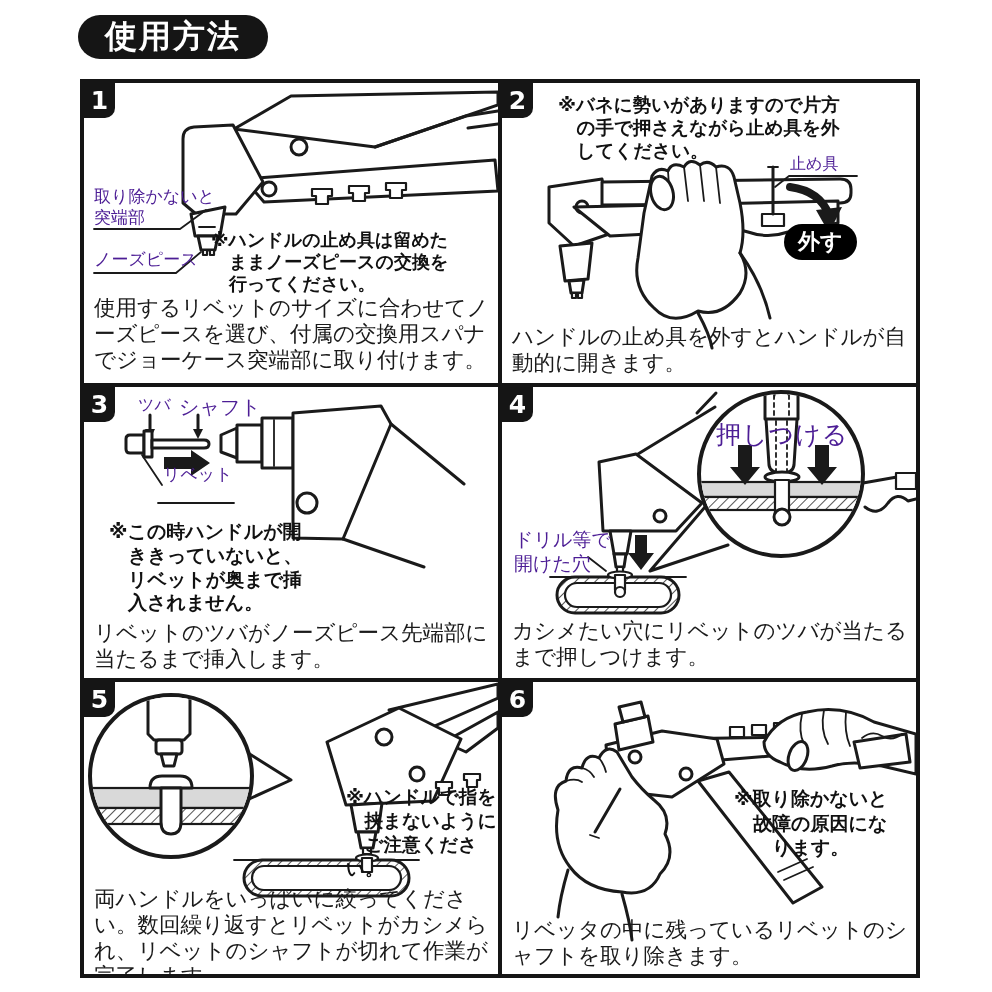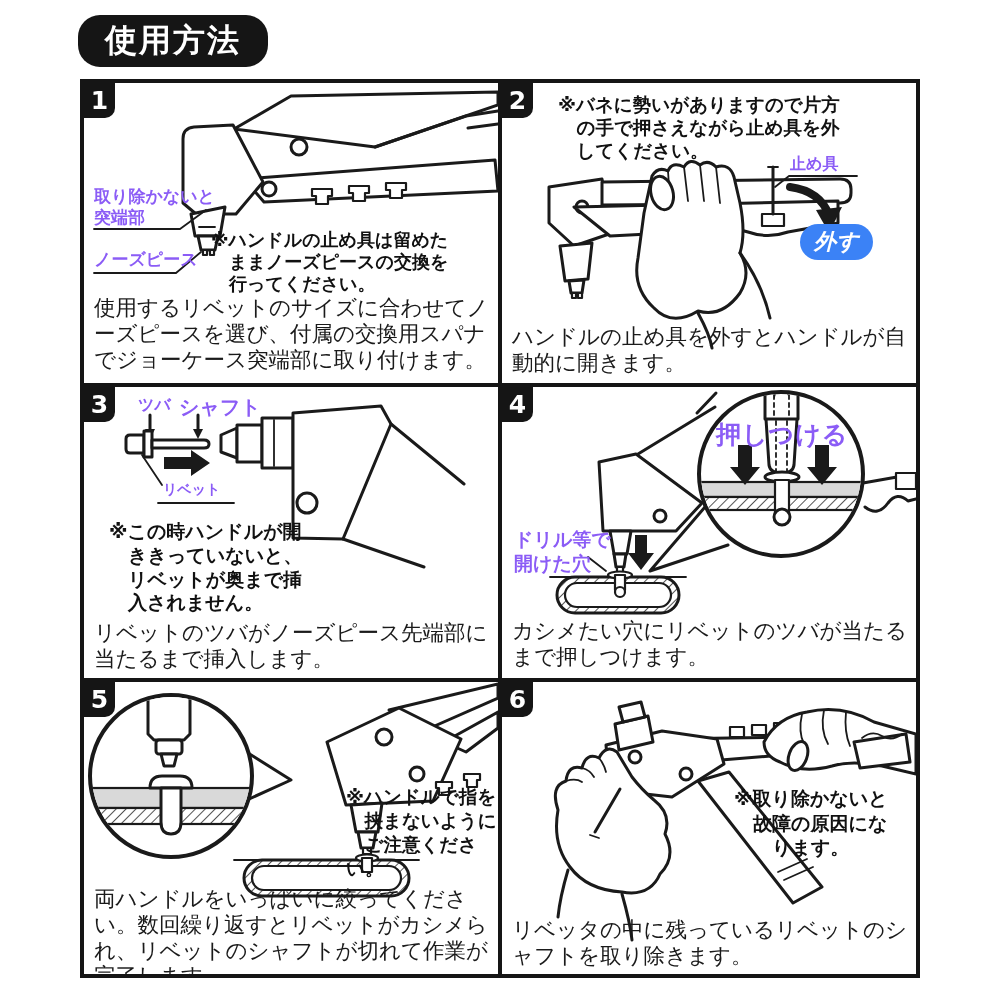--- a/index.html
+++ b/index.html
@@ -2,21 +2,21 @@
 <html><head>
 <meta charset="utf-8">
 <style>
   html,body{margin:0;padding:0;}
   body{
     width:992px;height:992px;position:relative;background:#fff;
     font-family:"DejaVu Sans","Liberation Sans",sans-serif;color:#1a1a1a;
     overflow:hidden;
   }
   .title-badge{
-    position:absolute;left:78px;top:15px;width:190px;height:52px;
+    position:absolute;left:78px;top:15px;width:190px;height:44px;
     background:#151515;border-radius:22px;display:flex;align-items:center;
     justify-content:center;color:#fff;font-weight:bold;font-size:32px;letter-spacing:2px;
   }
   .grid{
     position:absolute;left:80px;top:79px;width:840px;height:899px;
     box-sizing:border-box;background:#151515;padding:4px;
     display:grid;grid-template-columns:1fr 1fr;grid-template-rows:300px 291px 1fr;gap:4px;
   }
   .cell{position:relative;background:#fff;overflow:hidden;}
   .num-badge{
@@ -26,41 +26,41 @@
   }
   .ill{position:absolute;left:0;top:0;z-index:1;}
   .caption{
     position:absolute;left:10px;right:8px;font-size:21.5px;line-height:1.2;
     color:#1a1a1a;z-index:5;
   }
   .note{
     position:absolute;font-weight:bold;white-space:pre-line;color:#111;z-index:5;
   }
   .dlabel{
-    position:absolute;font-weight:bold;color:#8b5cf6;z-index:5;white-space:pre-line;line-height:1.25;
+    position:absolute;font-weight:normal;color:#4c1d95;z-index:5;white-space:pre-line;line-height:1.25;
   }
   .remove-badge{
-    position:absolute;left:298px;top:141px;background:#3b82f6;color:#fff;
-    font-size:22px;font-weight:bold;padding:3px 14px;border-radius:19px;z-index:5;font-style:italic;
+    position:absolute;left:282px;top:141px;background:#000000;color:#fff;
+    font-size:22px;font-weight:bold;padding:3px 14px;border-radius:19px;z-index:5;
   }
   
   .c1 .caption{top:212px;}  .c2 .caption{top:241px;}
   .c3 .caption{top:233px;}  .c4 .caption{top:231px;}
   .c5 .caption{top:204px;}  .c6 .caption{top:235px;}
   .c1 .note{left:127px;top:146px;font-size:18px;line-height:1.22;}
   .c2 .note{left:56px;top:10px;font-size:18.5px;line-height:1.25;}
   .c3 .note{left:25px;top:133px;font-size:19px;line-height:1.25;}
   .c5 .note{left:262px;top:103px;font-size:18.5px;line-height:1.3;}
   .c6 .note{left:232px;top:104px;font-size:19px;line-height:1.3;}
   .lbl-jaw{left:10px;top:103px;font-size:17px;}
   .lbl-nose{left:10px;top:166px;font-size:17px;}
   .lbl-stop{left:288px;top:71px;font-size:16px;}
   .lbl-tsuba{left:54px;top:8px;font-size:16px;}
   .lbl-shaft{left:95px;top:8px;font-size:20px;}
-  .lbl-rivet{left:79px;top:94px;font-size:14px;}
+  .lbl-rivet{left:79px;top:77px;font-size:17px;}
   .lbl-press{left:214px;top:32px;font-size:25px;letter-spacing:1px;}
   .lbl-hole{left:12px;top:141px;font-size:19px;}
   
   svg .s{fill:none;stroke:#1a1a1a;stroke-width:3;stroke-linecap:round;stroke-linejoin:round;}
   svg .f{fill:#fff;stroke:#1a1a1a;stroke-width:3;stroke-linejoin:round;}
   svg .f2{fill:#fff;stroke:#1a1a1a;stroke-width:2.2;stroke-linejoin:round;}
   svg .g{fill:#d9d9d9;stroke:#1a1a1a;stroke-width:2.2;}
   svg .b{fill:#1a1a1a;stroke:none;}
   svg .thin{stroke-width:1.8;}
 </style>

